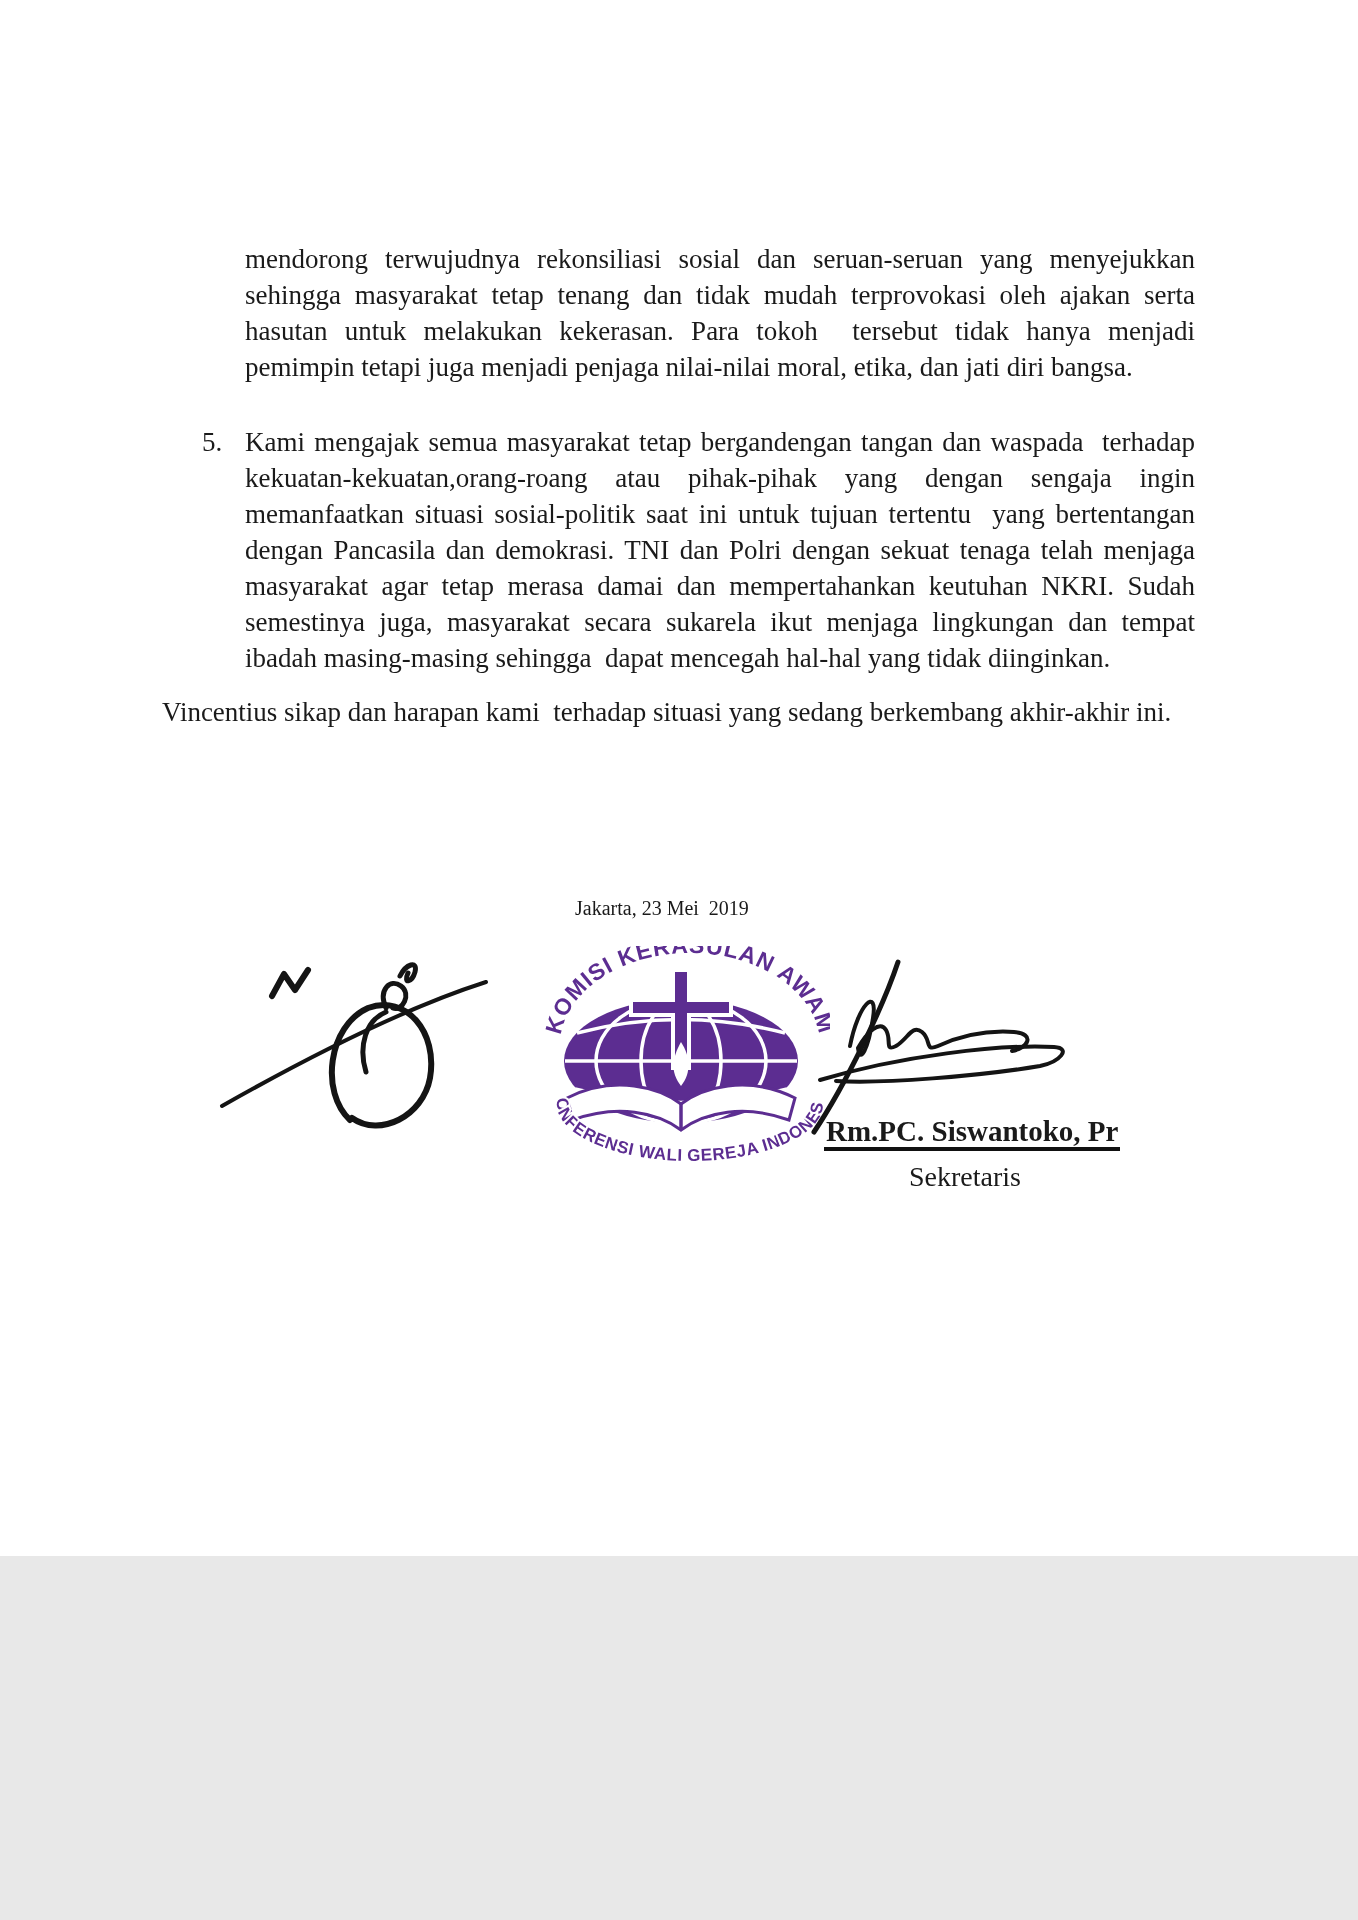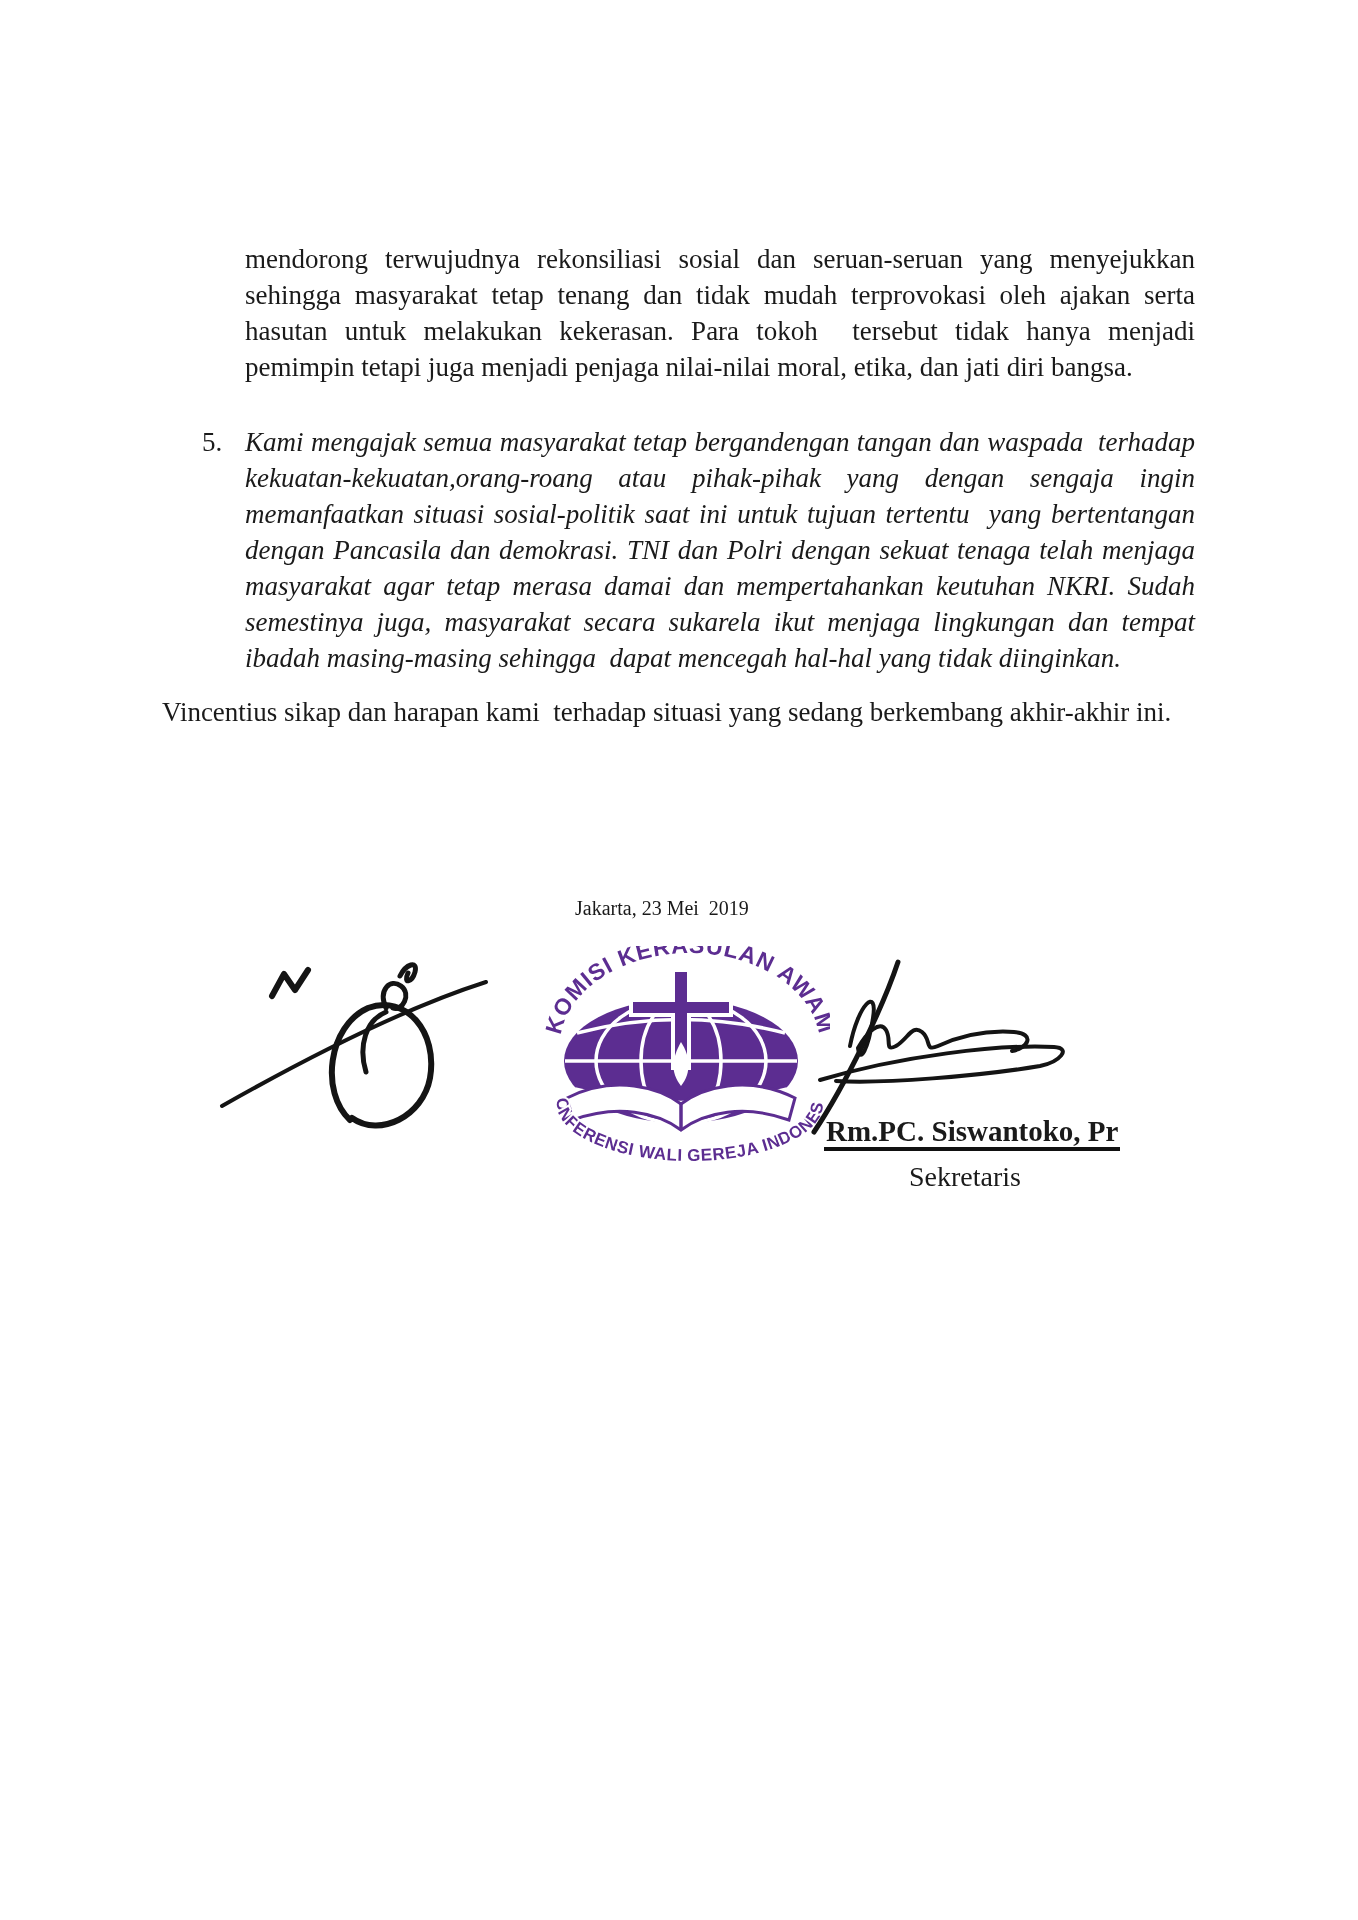--- a/index.html
+++ b/index.html
@@ -1,35 +1,35 @@
 <!DOCTYPE html>
 <html style="--logo-color: #5c2d91;"><head>
 <meta charset="utf-8">
 <style>
   html,body { margin:0; padding:0; }
   body { background:#e8e8e8; }
   .page {
     position:relative;
-    width:1358px; height:1920px;
+    width:1358px; height:1556px;
     background:#ffffff;
     margin:0 auto;
     font-family:"Liberation Serif", serif;
     color:#1a1a1a;
     overflow:hidden;
   }
   .bodytext {
     position:absolute;
     font-size:27px;
     line-height:36px;
     text-align:justify;
     white-space:pre-wrap;
   }
   .para-cont   { left:245px; top:241px;  width:950px; }
   .item5-num   { left:202px; top:424px;  width:40px; text-align:left; }
-  .item5-text  { left:245px; top:424px;  width:950px;font-style:italic; }
+  .item5-text  { left:245px; top:424px;  width:950px; }
   .closing     { left:162px; top:694px;  width:1033px; }
   .dateline {
     position:absolute; left:575px; top:891px;
     font-size:20px; line-height:34px; white-space:pre-wrap;
   }
   .sig-svg  { position:absolute; }
   .sig-left-svg  { left:200px; top:952px; }
   .sig-right-svg { left:788px; top:952px; }
   .logo-svg { position:absolute; left:545px; top:946px; }
 

